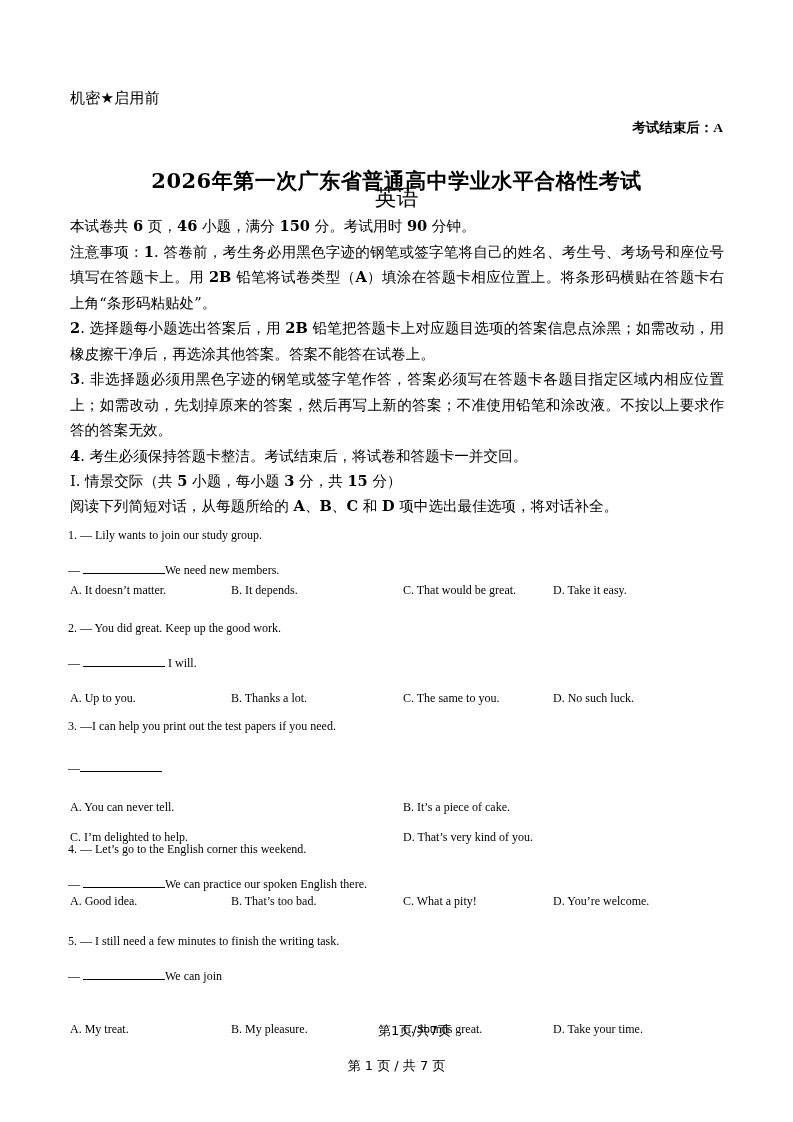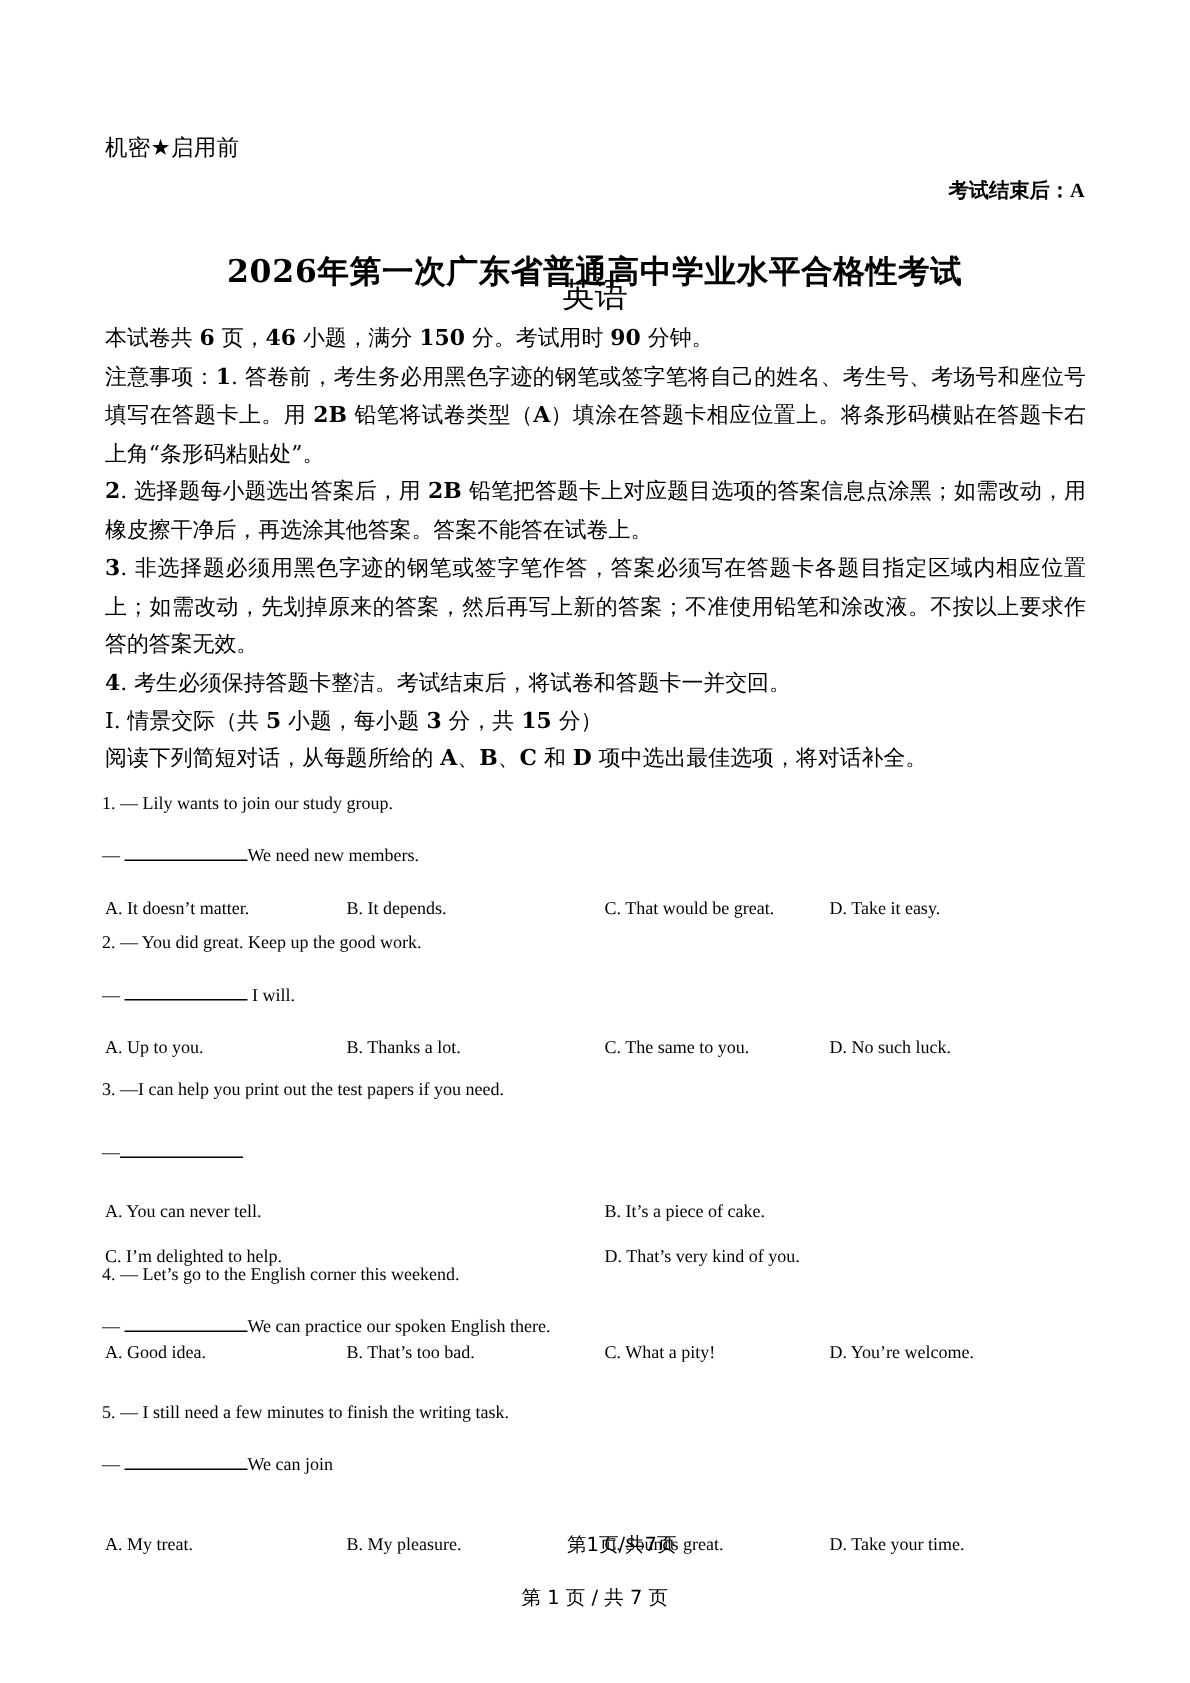--- a/index.html
+++ b/index.html
@@ -192,21 +192,21 @@
   <div class="q" id="q1" style="top:527px;">
     <div class="q-stem">
       <span>1.</span>
       <span class="dash">—</span>
       <span>Lily wants to join our study group.</span>
     </div>
     <div class="q-reply">
       <span class="dash">—</span>
       <span class="blank" style="width:82px;"></span><span>We need new members.</span>
     </div>
-    <div class="opts" style="margin-top:18px;">
+    <div class="opts" style="margin-top:3px;">
       <span class="opt a">A. It doesn’t matter.</span>
       <span class="opt b">B. It depends.</span>
       <span class="opt c">C. That would be great.</span>
       <span class="opt d">D. Take it easy.</span>
     </div>
   </div>
 
   <div class="q" id="q2" style="top:620px;">
     <div class="q-stem">
       <span>2.</span>

